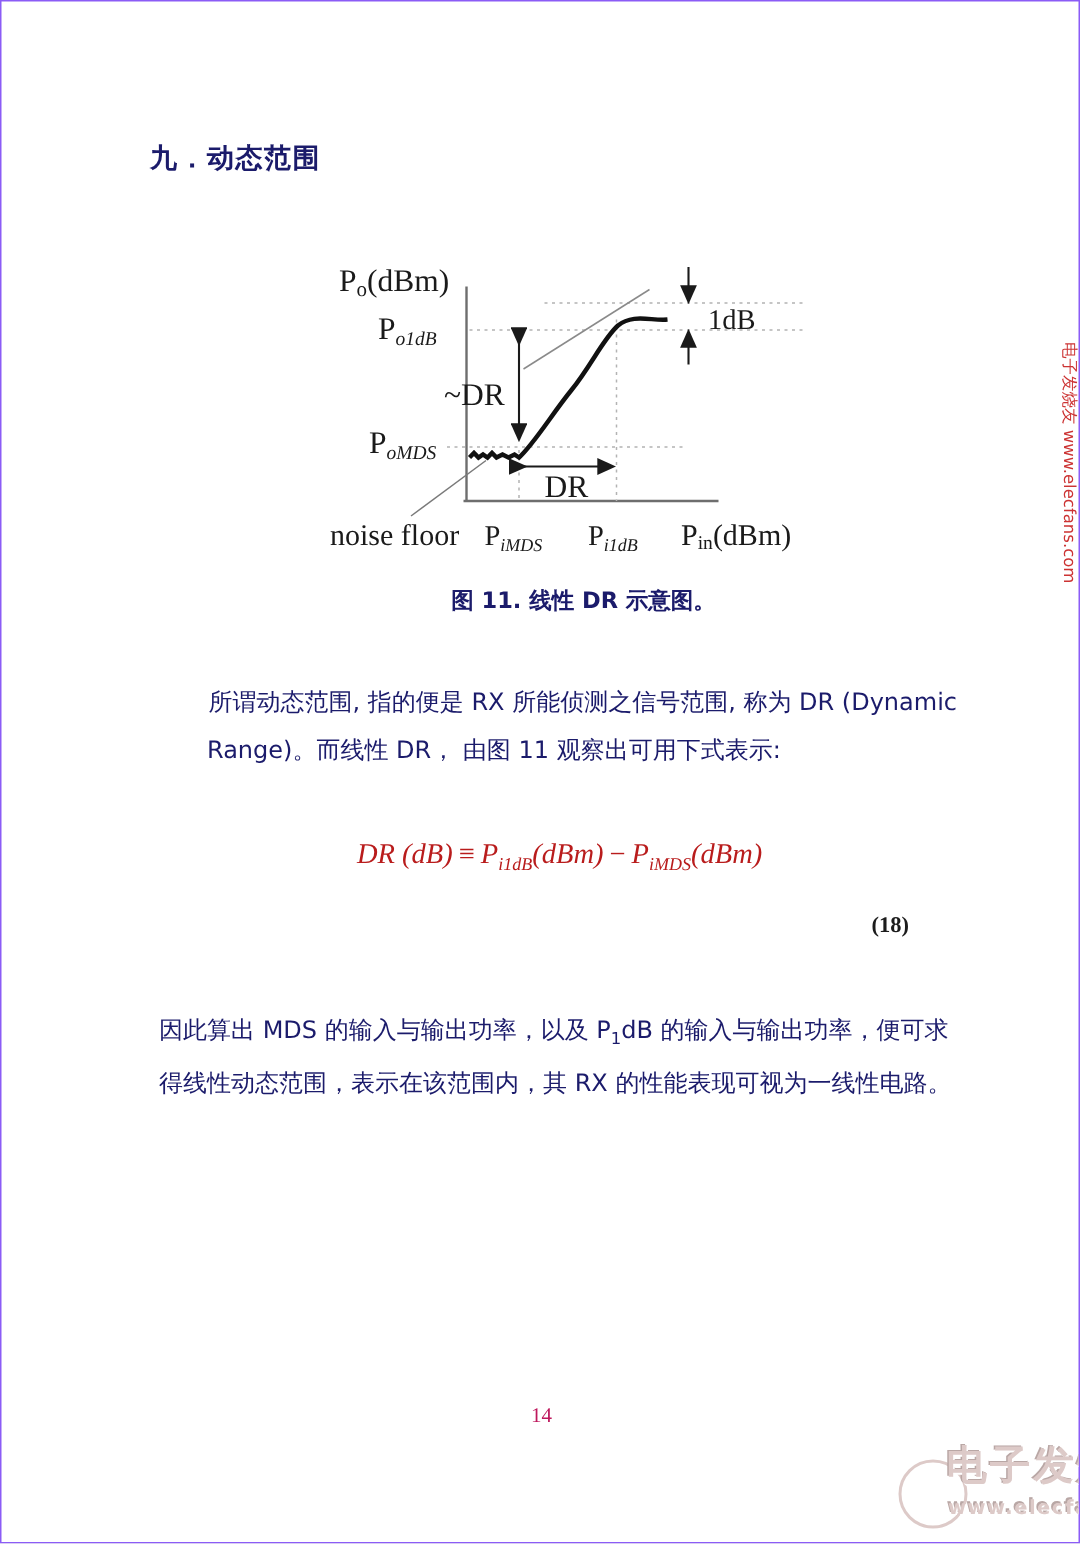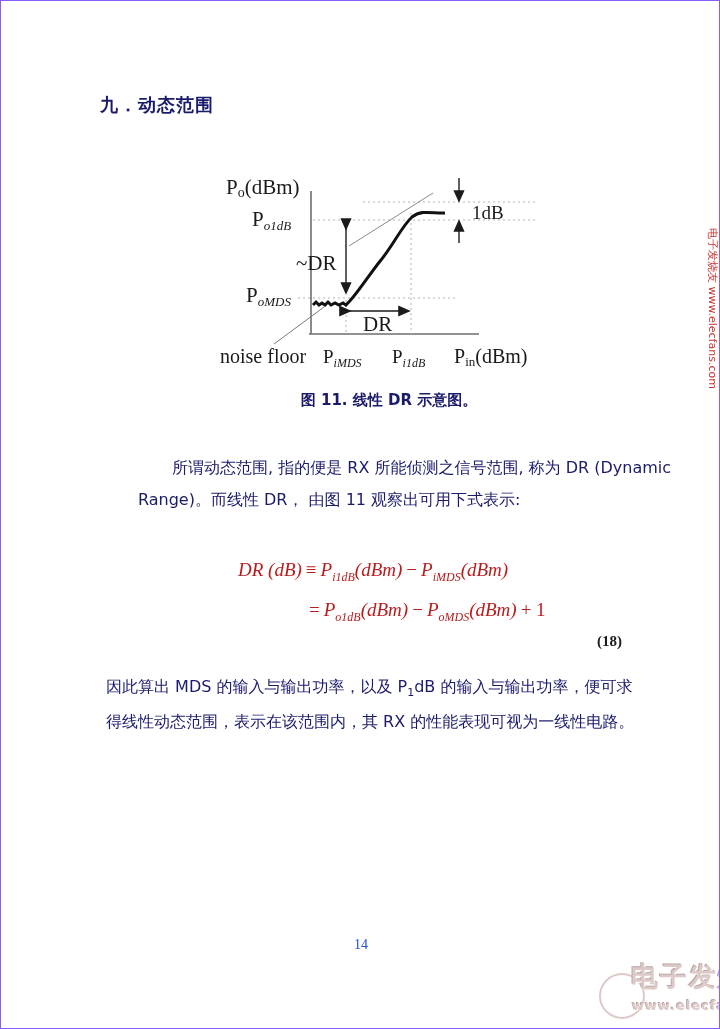--- a/index.html
+++ b/index.html
@@ -22,21 +22,21 @@
     left:0;top:390px;width:720px;text-align:center;font-size:15px;font-weight:bold;
     font-family:"DejaVu Sans","Liberation Sans",sans-serif;
     padding-left:28px;
   }
   sub.p1{font-size:11px;}
   
   .eq{font-size:19px;color:#b91c1c;font-style:italic;white-space:nowrap;}
   .eq .sub{font-size:12px;vertical-align:-5px;font-style:italic;}
   .eq .op{font-style:normal;padding:0 4px;}
   .eq-number{font-size:15px;font-weight:bold;color:#1c1c1c;font-style:normal;}
-  .pagenum{left:0;top:936px;width:720px;text-align:center;font-size:14px;color:#1d4ed8;}
+  .pagenum{left:0;top:936px;width:720px;text-align:center;font-size:14px;color:#be185d;}
   
   .side-mark{
     left:656px;top:276px;width:112px;height:14px;
     transform:rotate(90deg);transform-origin:center center;
     color:#cc3333;font-size:11px;white-space:nowrap;text-align:center;
     font-family:"DejaVu Sans","Liberation Sans",sans-serif;
   }
   
   .corner-title{
     left:630px;top:958px;font-size:27px;font-weight:bold;letter-spacing:2px;
@@ -98,30 +98,27 @@
     <text x="167" y="167" font-size="21">DR</text>
     <text x="276" y="55" font-size="19">1dB</text>
     <text x="24" y="199" font-size="20">noise floor</text>
     <text x="127" y="199" font-size="19"><tspan>P</tspan><tspan dy="4" font-size="12" font-style="italic">iMDS</tspan></text>
     <text x="196" y="199" font-size="19"><tspan>P</tspan><tspan dy="4" font-size="12" font-style="italic">i1dB</tspan></text>
     <text x="258" y="199" font-size="20"><tspan>P</tspan><tspan dy="3" font-size="13">in</tspan><tspan dy="-3">(dBm)</tspan></text>
   </svg>
 
   <div class="abs caption navy">图 11. 线性 DR 示意图。</div>
 
-  <div class="abs bodyline navy" style="left:138px;top:457px;margin-left:33px;">所谓动态范围, 指的便是 RX 所能侦测之信号范围, 称为 DR (Dynamic</div>
+  <div class="abs bodyline navy" style="left:138px;top:457px;">所谓动态范围, 指的便是 RX 所能侦测之信号范围, 称为 DR (Dynamic</div>
   <div class="abs bodyline navy" style="left:101px;top:489px;margin-left:36px;">Range)。而线性 DR， 由图 11 观察出可用下式表示:</div>
 
   <div class="abs eq" style="left:237px;top:558px;">
     <span>DR (dB)</span><span class="op">≡</span><span>P</span><span class="sub">i1dB</span><span>(dBm)</span><span class="op">−</span><span>P</span><span class="sub">iMDS</span><span>(dBm)</span>
   </div>
-  <div class="abs eq" style="left:308px;top:598px;">
-    <span class="op" style="padding-left:0">=</span><span>P</span><span class="sub">o1dB</span><span>(dBm)</span><span class="op">−</span><span>P</span><span class="sub">oMDS</span><span>(dBm)</span><span class="op">+ 1</span>
-  </div>
-  <div class="abs eq-number" style="left:580px;top:632px;margin-left:16px;">(18)</div>
+  <div class="abs eq-number" style="left:580px;top:608px;">(18)</div>
 
   <div class="abs bodyline navy" style="left:105px;top:676px;">
     <span>因此算出 MDS 的输入与输出功率，以及 P</span><sub class="p1">1</sub><span>dB 的输入与输出功率，便可求</span>
   </div>
   <div class="abs bodyline navy" style="left:105px;top:711px;">得线性动态范围，表示在该范围内，其 RX 的性能表现可视为一线性电路。</div>
 
   <div class="abs pagenum">14</div>
 
   <div class="abs side-mark">电子发烧友 www.elecfans.com</div>
   <div class="abs corner-circle"></div>

